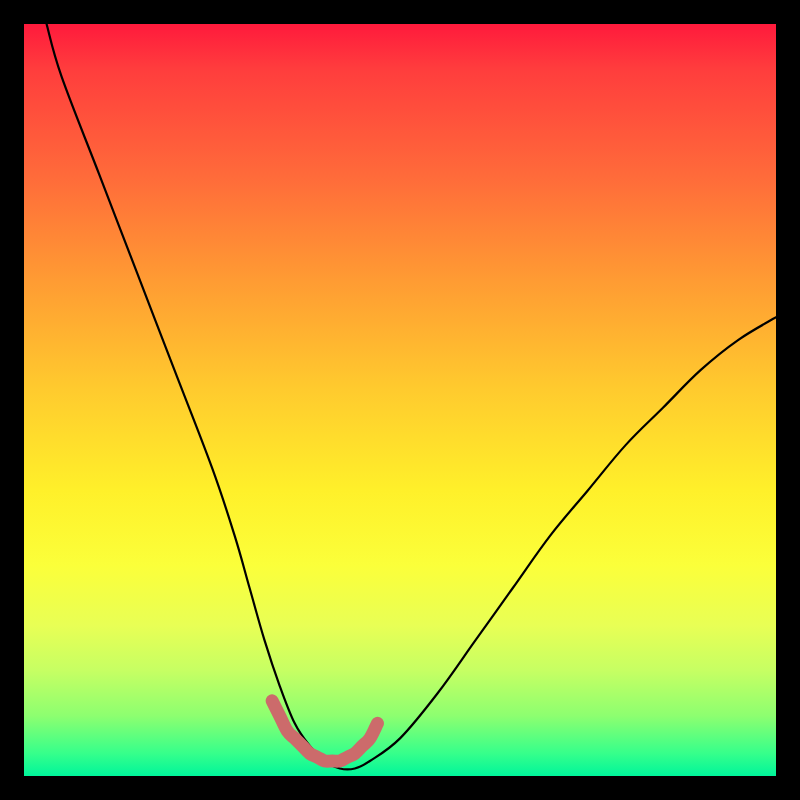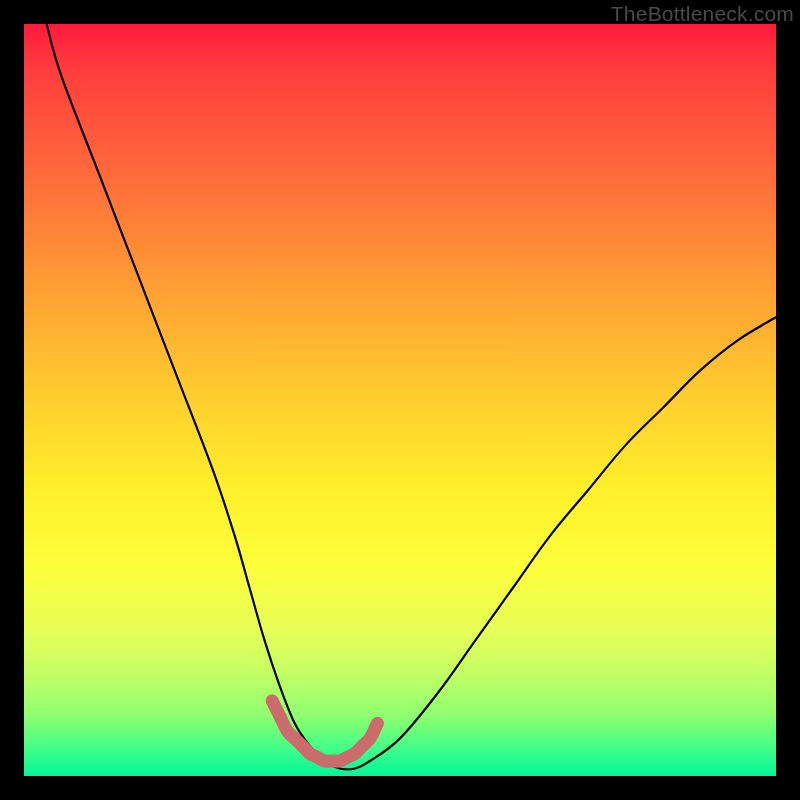--- a/index.html
+++ b/index.html
@@ -56,21 +56,20 @@
     left: 0;
     top: 0;
     width: 752px;
     height: 752px;
   }
 </style>
 </head>
 <body>
 
 <div class="frame">
-  <div class="watermark">TheBottleneck.com</div>
 
   <div class="plot">
     <svg class="curve" viewBox="0 0 752 752" preserveAspectRatio="none">
       <path id="series-main" fill="none" stroke="#000000" stroke-width="2.2" stroke-linecap="round" stroke-linejoin="round" d="M 22.56 0.00 C 25.27 9.48, 28.12 25.57, 37.60 52.64 C 47.08 79.71, 61.66 115.21, 75.20 150.40 C 88.74 185.59, 99.26 212.97, 112.80 248.16 C 126.34 283.35, 136.86 310.73, 150.40 345.92 C 163.94 381.11, 177.17 413.90, 188.00 443.68 C 198.83 473.46, 203.79 489.70, 210.56 511.36 C 217.33 533.02, 220.19 545.05, 225.60 564.00 C 231.01 582.95, 235.23 599.04, 240.64 616.64 C 246.05 634.24, 250.27 646.87, 255.68 661.76 C 261.09 676.65, 265.31 688.53, 270.72 699.36 C 276.13 710.19, 280.35 715.15, 285.76 721.92 C 291.17 728.69, 295.39 732.90, 300.80 736.96 C 306.21 741.02, 310.43 743.13, 315.84 744.48 C 321.25 745.83, 325.47 745.83, 330.88 744.48 C 336.29 743.13, 337.80 742.37, 345.92 736.96 C 354.04 731.55, 363.82 726.58, 376.00 714.40 C 388.18 702.22, 400.06 686.88, 413.60 669.28 C 427.14 651.68, 437.66 635.59, 451.20 616.64 C 464.74 597.69, 475.26 582.95, 488.80 564.00 C 502.34 545.05, 512.86 528.96, 526.40 511.36 C 539.94 493.76, 550.46 482.48, 564.00 466.24 C 577.54 450.00, 588.06 436.01, 601.60 421.12 C 615.14 406.23, 625.66 397.06, 639.20 383.52 C 652.74 369.98, 663.26 358.10, 676.80 345.92 C 690.34 333.74, 700.86 325.32, 714.40 315.84 C 727.94 306.36, 745.23 297.34, 752.00 293.28"></path>
       <path id="series-highlight" fill="none" stroke="#cc6b6b" stroke-width="13" stroke-linecap="round" stroke-linejoin="round" d="M 248.16 676.80 C 249.51 679.51, 252.97 686.43, 255.68 691.84 C 258.39 697.25, 260.49 702.82, 263.20 706.88 C 265.91 710.94, 268.01 711.69, 270.72 714.40 C 273.43 717.11, 275.53 719.21, 278.24 721.92 C 280.95 724.63, 283.05 727.41, 285.76 729.44 C 288.47 731.47, 290.57 731.85, 293.28 733.20 C 295.99 734.55, 298.09 736.28, 300.80 736.96 C 303.51 737.64, 305.61 736.96, 308.32 736.96 C 311.03 736.96, 313.13 737.64, 315.84 736.96 C 318.55 736.28, 320.65 734.55, 323.36 733.20 C 326.07 731.85, 328.17 731.47, 330.88 729.44 C 333.59 727.41, 335.69 724.63, 338.40 721.92 C 341.11 719.21, 343.21 718.46, 345.92 714.40 C 348.63 710.34, 352.09 702.07, 353.44 699.36"></path>
     </svg>
   </div>
 </div>
 
 </body></html>

